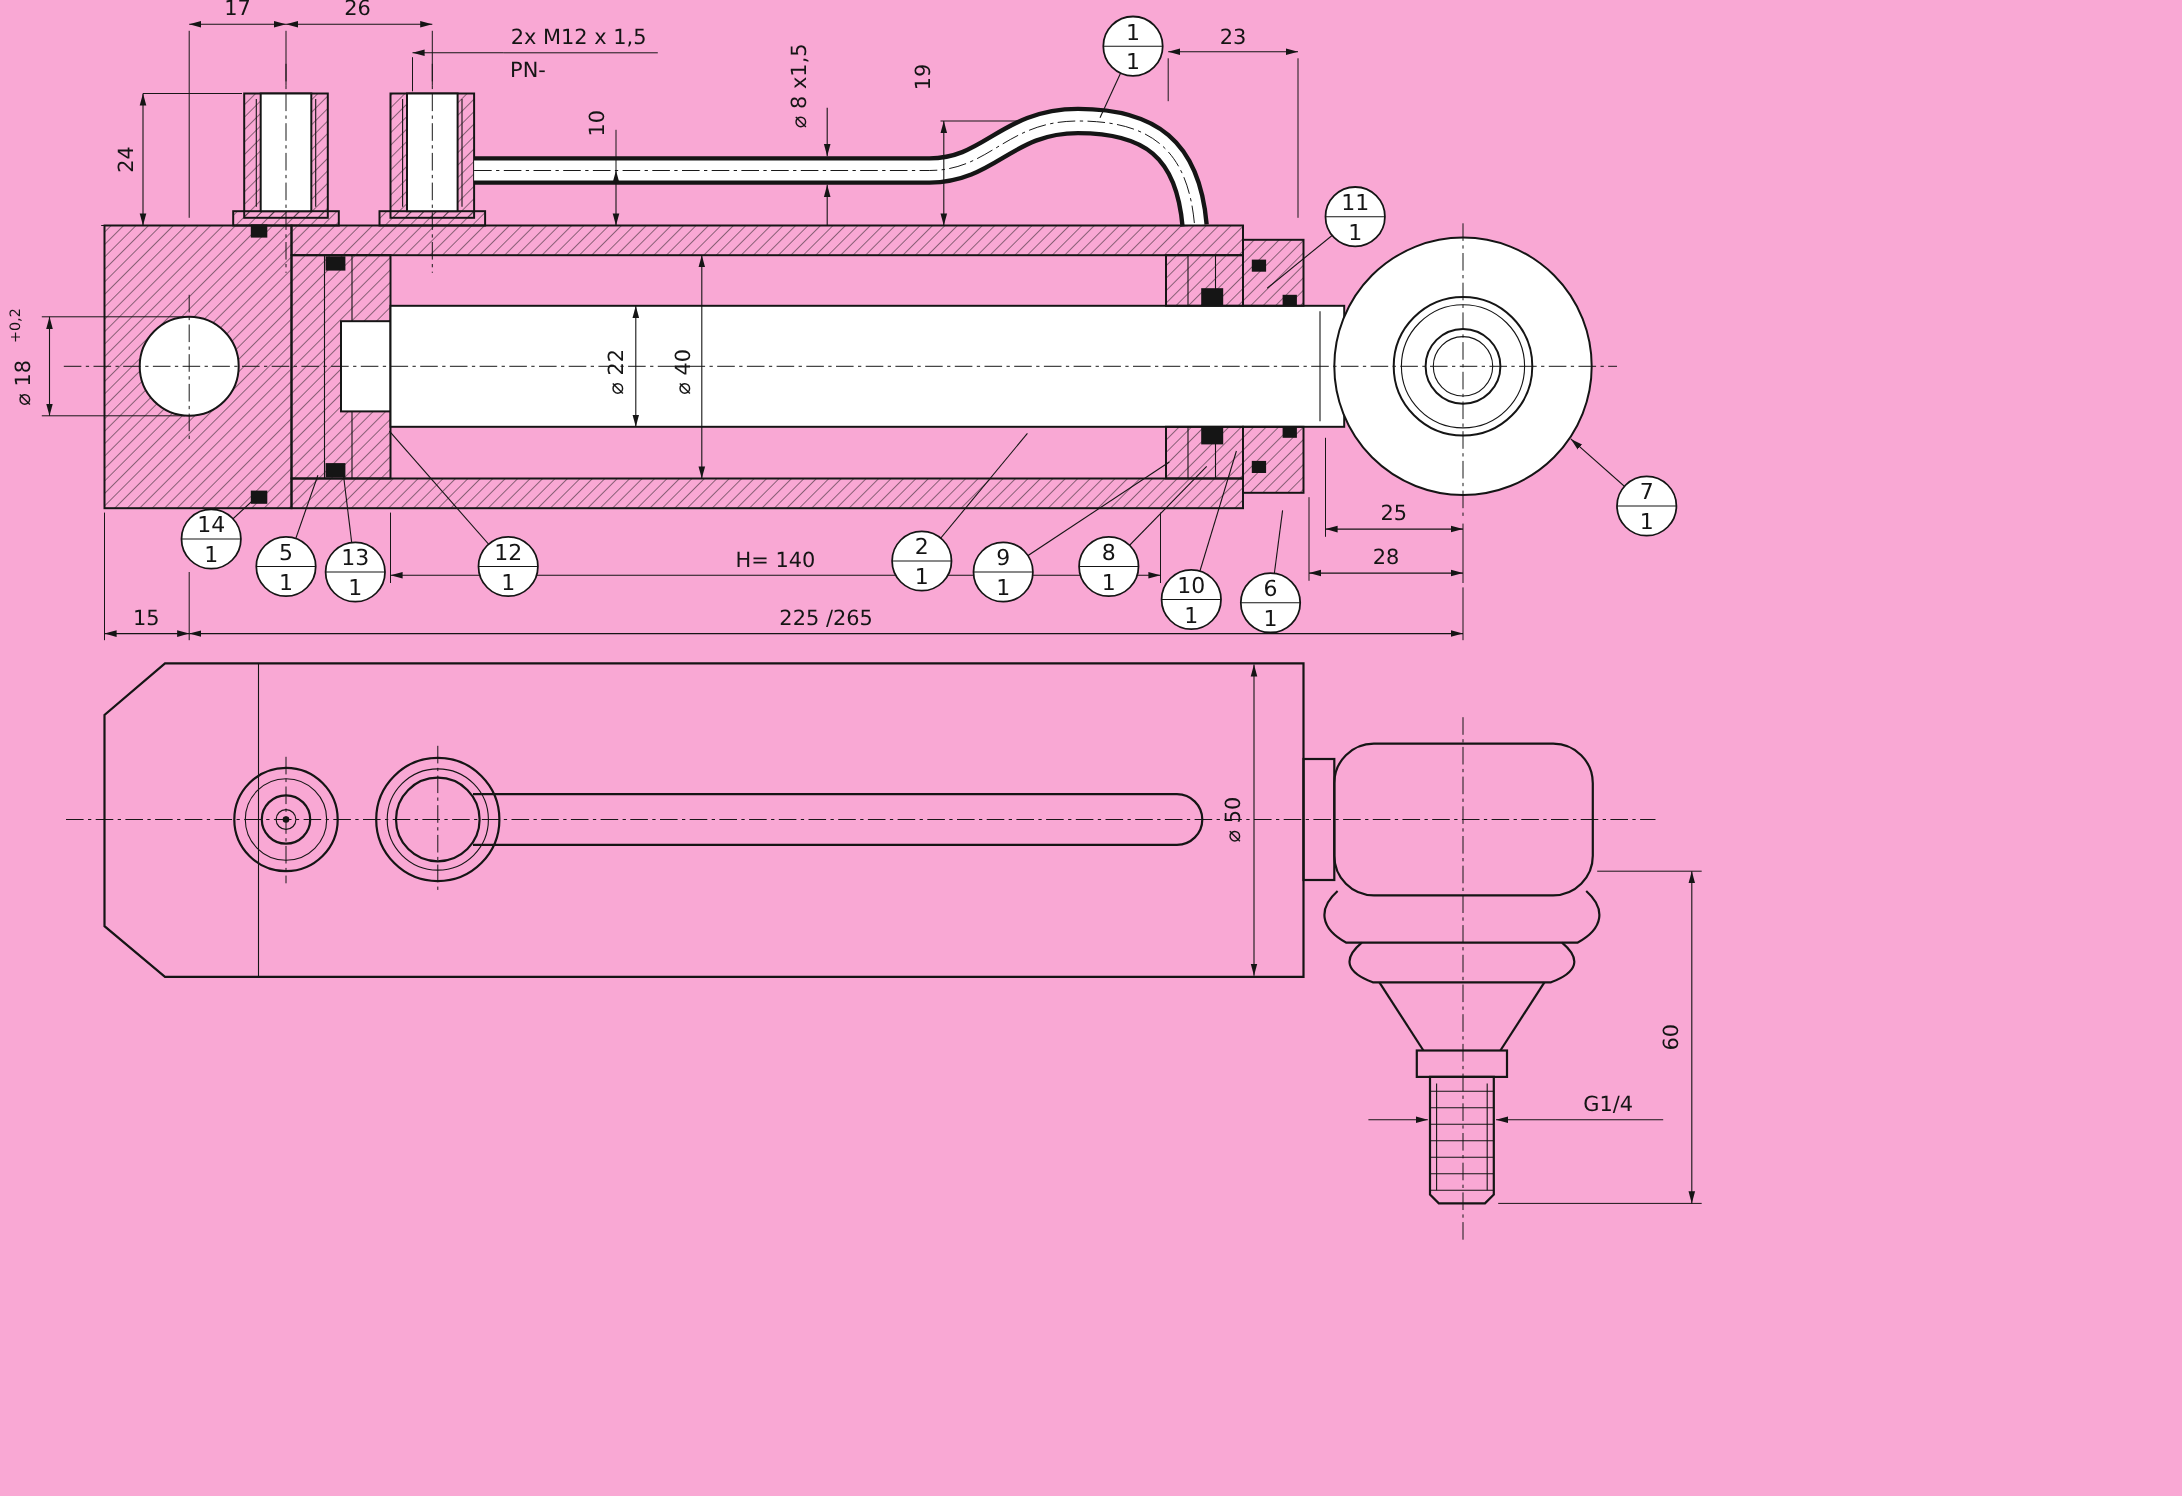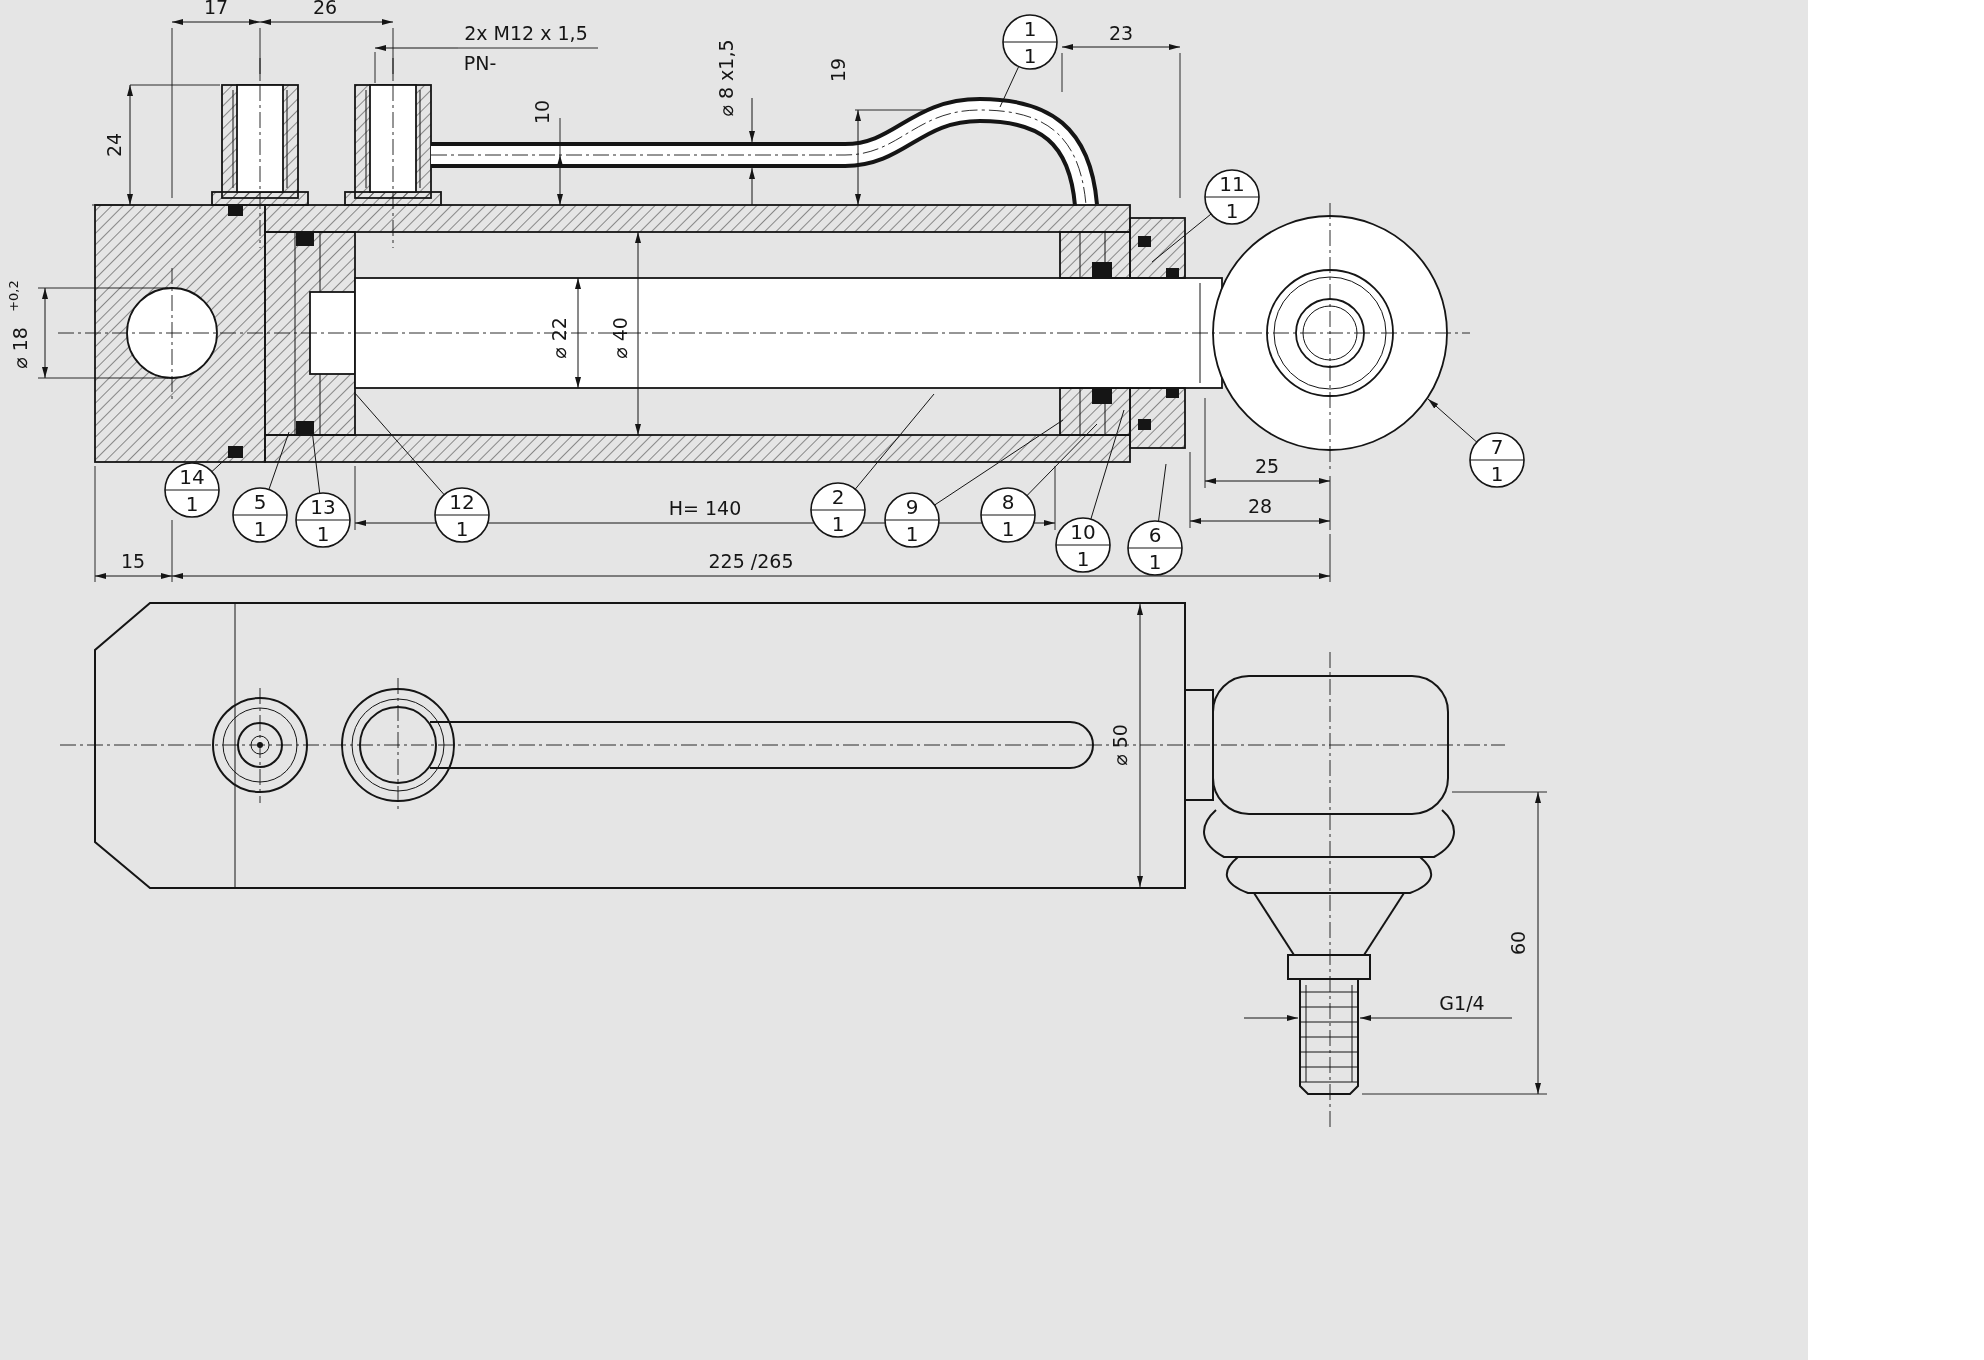--- a/index.html
+++ b/index.html
@@ -1,16 +1,16 @@
 <!DOCTYPE html>
 <html><head>
 <meta charset="utf-8">
 <style>
   html,body{margin:0;padding:0;background:#fff;}
-  .page{width:1808px;height:1360px;background:#e5e5e5;position:relative;font-family:"DejaVu Sans",sans-serif;}
+  .page{width:1984px;height:1360px;background:#f9a8d4;position:relative;font-family:"DejaVu Sans",sans-serif;}
   svg{display:block;}
   .o2{fill:none;stroke:#151515;stroke-width:2;}
   .o1{fill:none;stroke:#151515;stroke-width:1;}
   .h{fill:url(#h);stroke:#151515;stroke-width:1.8;}
   .w{fill:#ffffff;stroke:#151515;stroke-width:1.8;}
   .seal{fill:#151515;stroke:none;}
   .dim{fill:none;stroke:#151515;stroke-width:1;}
   .ext{fill:none;stroke:#151515;stroke-width:0.9;}
   .cl{fill:none;stroke:#151515;stroke-width:0.9;stroke-dasharray:16 4 3 4;}
   .tubeO{fill:none;stroke:#151515;stroke-width:26;}

